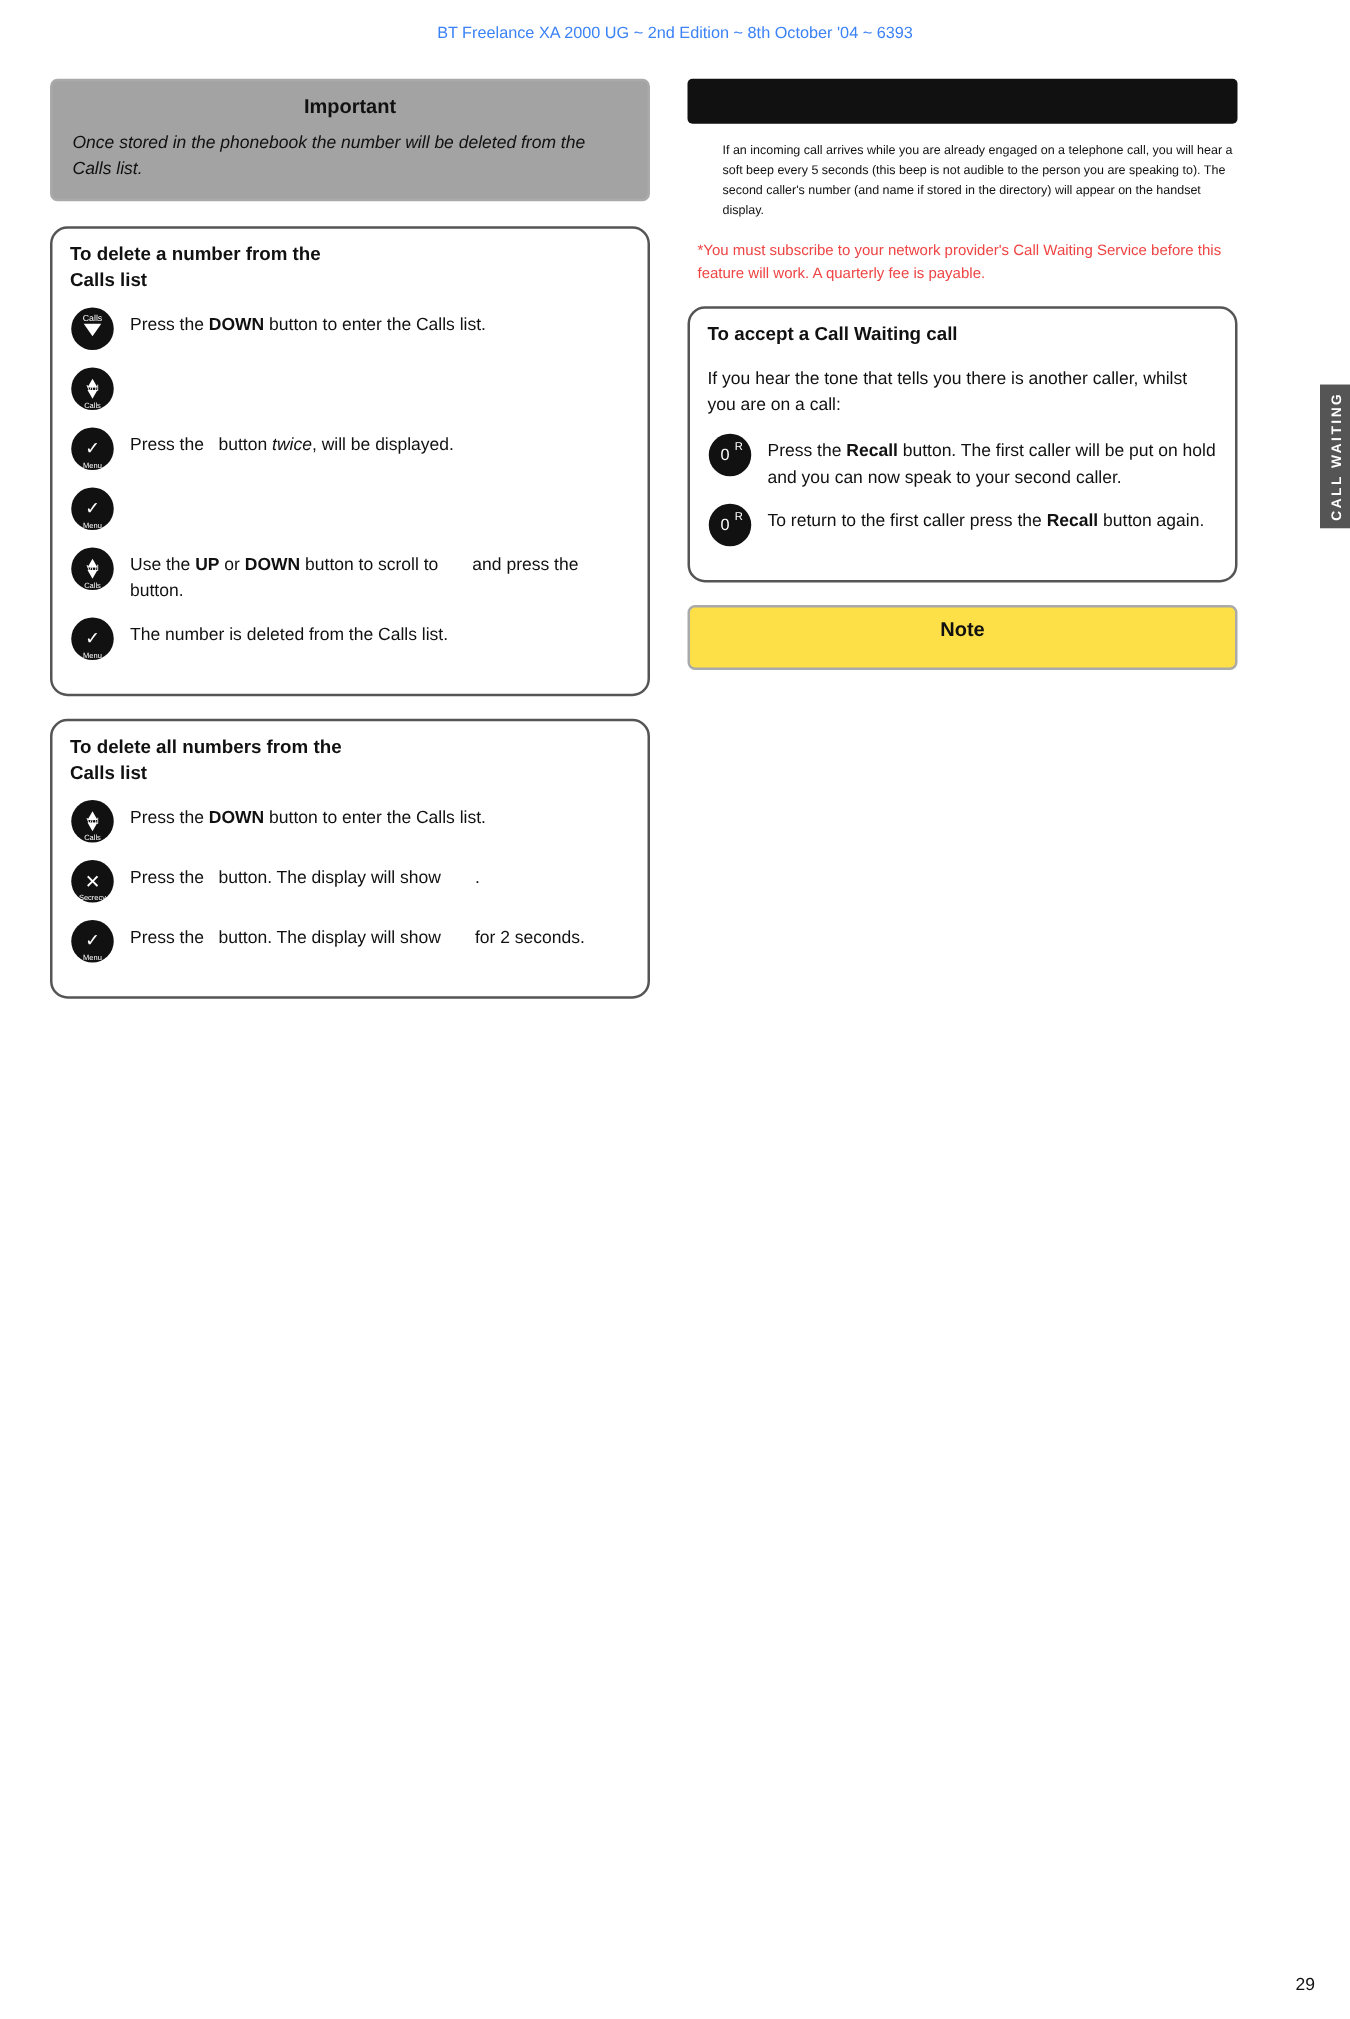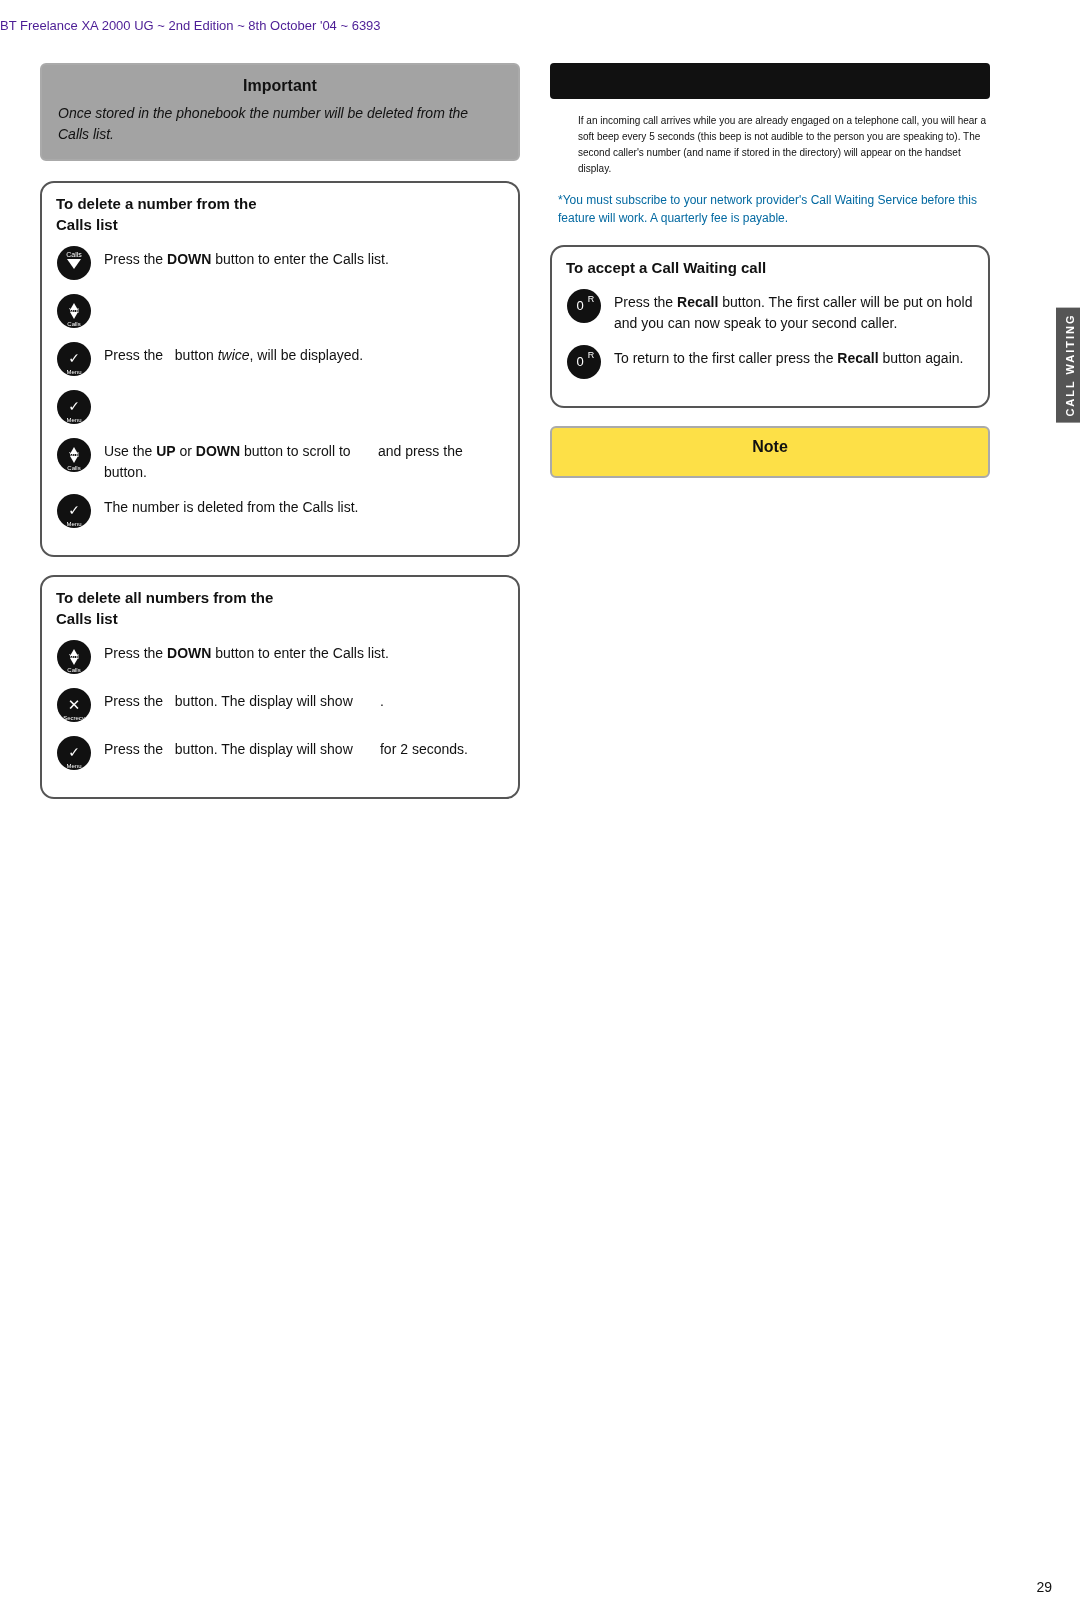--- a/index.html
+++ b/index.html
@@ -6,23 +6,24 @@
     body {
       width: 1080px;
       min-height: 1615px;
       background: #fff;
       font-family: Arial, sans-serif;
       font-size: 15px;
       color: #111;
       position: relative;
     }
     .page-header {
+      text-align: center;
       padding: 18px 0 10px 0;
       font-size: 13px;
-      color: #4c1d95;
+      color: #3b82f6;
     }
     .page-layout {
       display: flex;
       flex-direction: row;
       padding: 20px 40px 40px 40px;
       gap: 30px;
     }
     .left-col {
       width: 480px;
       flex-shrink: 0;
@@ -98,21 +99,21 @@
     .right-body {
       font-size: 10px;
       line-height: 1.6;
       margin-bottom: 14px;
       margin-left: 28px;
     }
     .right-body p { margin-bottom: 10px; }
     .footnote {
       font-size: 12px;
       line-height: 1.5;
-      color: #0369a1;
+      color: #ef4444;
       margin-bottom: 18px;
       padding-left: 8px;
     }
     
     .note-box {
       border: 2px solid #aaa;
       border-radius: 6px;
       padding: 10px 14px 12px 14px;
       margin-top: 14px;
       background: #fde047;
@@ -286,20 +287,21 @@
     <div class="black-header-bar"></div>
 
     <div class="right-body">
       <p>If an incoming call arrives while you are already engaged on a telephone call, you will hear a soft beep every 5 seconds (this beep is not audible to the person you are speaking to). The second caller's number (and name if stored in the directory) will appear on the handset display.</p>
     </div>
 
     <div class="footnote">*You must subscribe to your network provider's Call Waiting Service before this feature will work. A quarterly fee is payable.</div>
 
     <div class="section-box">
       <div class="section-title">To accept a Call Waiting call</div>
+      <div class="step-text" style="margin-bottom:12px; font-size:14px; line-height:1.5;">If you hear the tone that tells you there is another caller, whilst you are on a call:</div>
       <ul class="steps-list">
 
         <li class="step-item">
           <div class="step-icon">
             <svg class="svg-icon" viewBox="0 0 36 36">
               <circle cx="18" cy="18" r="17" fill="#111"></circle>
               <text x="14" y="22" text-anchor="middle" fill="white" font-size="13" font-family="Arial">0</text>
               <text x="25" y="14" text-anchor="middle" fill="white" font-size="9" font-family="Arial">R</text>
             </svg>
           </div>

